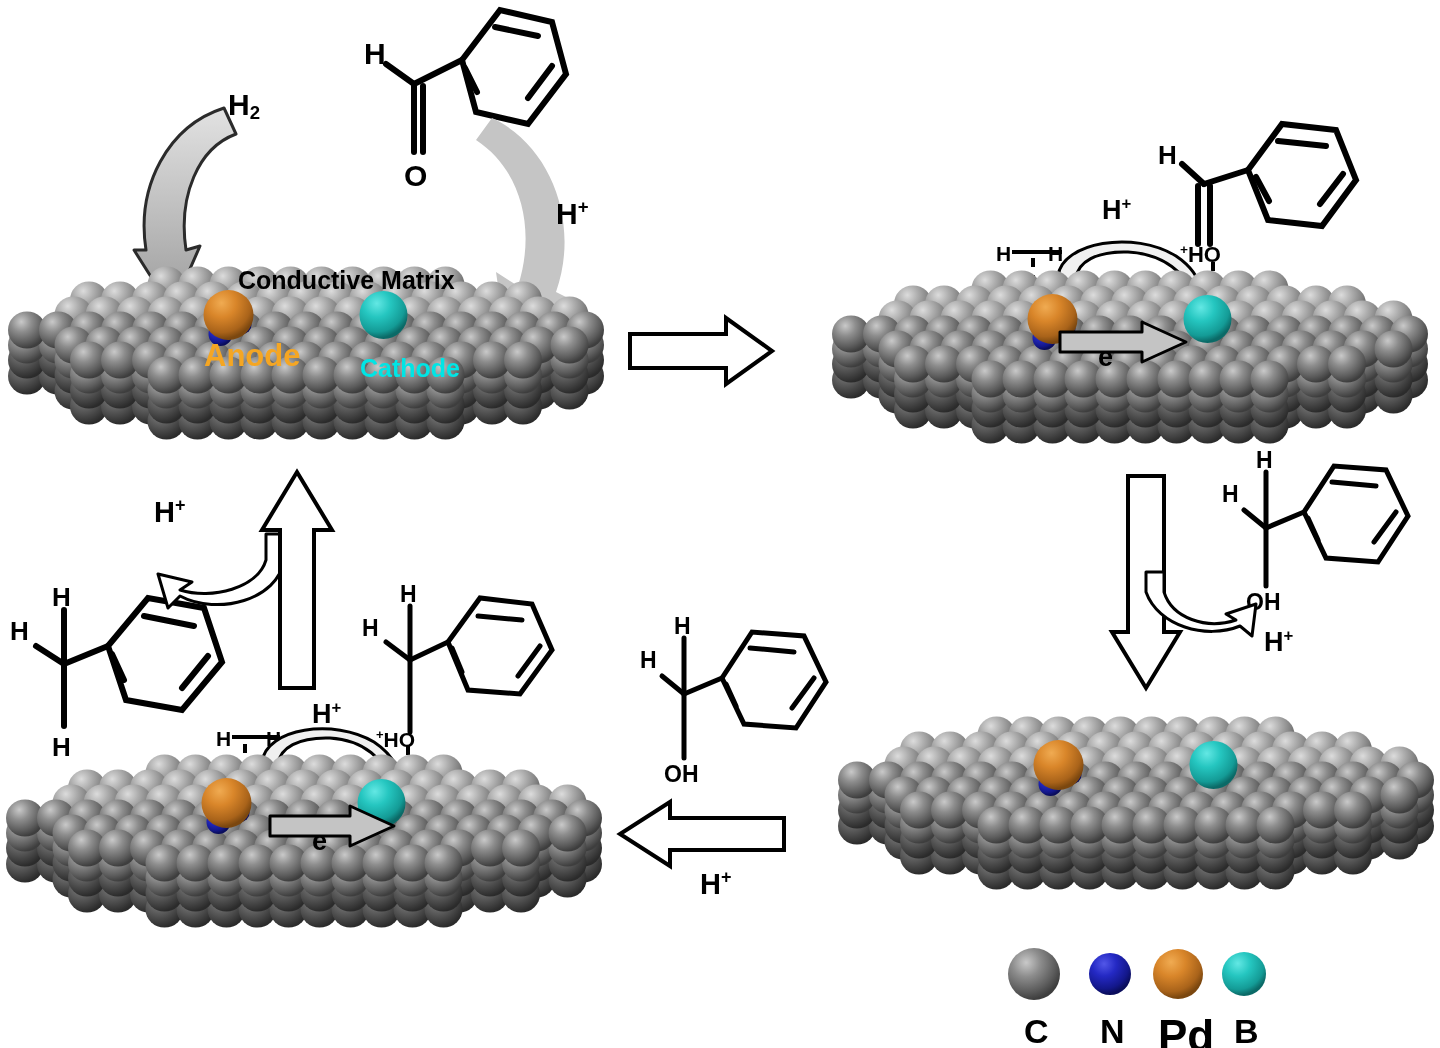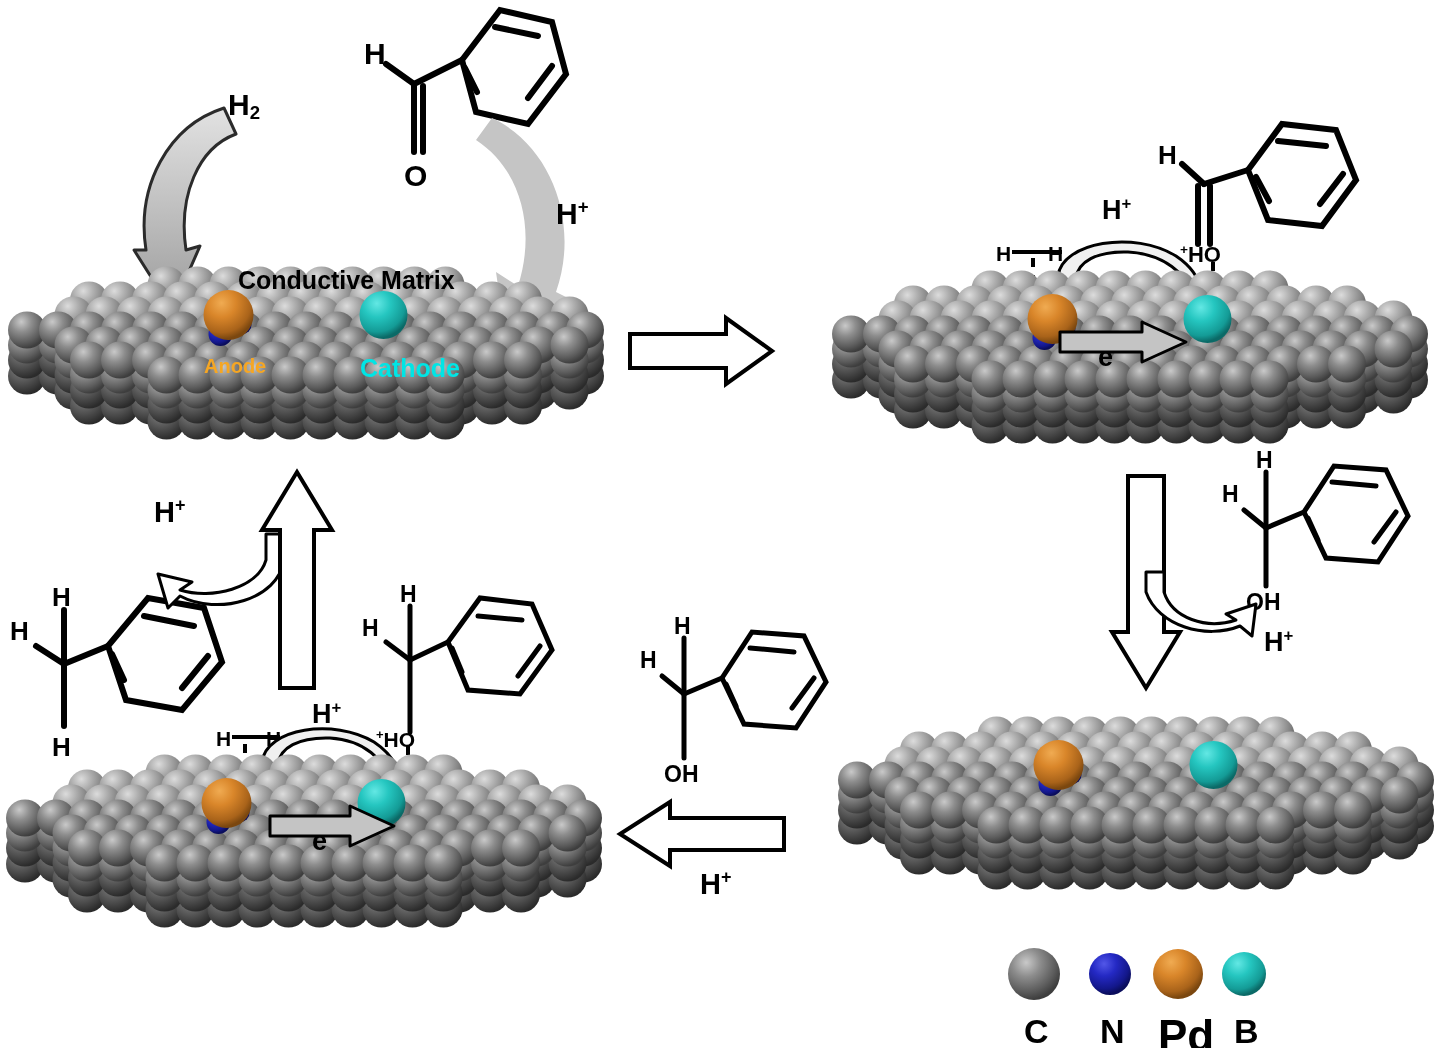--- a/index.html
+++ b/index.html
@@ -507,21 +507,21 @@
         <ellipse cx="439.5" cy="107" rx="19" ry="18.62" fill="url(#gC)"></ellipse>
         <ellipse cx="236.5" cy="57" rx="9" ry="9" fill="url(#gN)"></ellipse>
         <ellipse cx="214.5" cy="66" rx="12" ry="12" fill="url(#gN)"></ellipse>
         <ellipse cx="222.5" cy="47" rx="25" ry="25" fill="url(#gPd)"></ellipse>
         <ellipse cx="377.5" cy="47" rx="24" ry="24" fill="url(#gB)"></ellipse>
       </g>
   </svg>
   <div class="lbl" style="left:238px;top:268px;font-size:25px;">
     <span>Conductive Matrix</span>
   </div>
-  <div class="lbl" style="left:204px;top:356px;font-size:20px;color:#f5a623;">
+  <div class="lbl" style="left:204px;top:340px;font-size:31px;color:#f5a623;">
     <span>Anode</span>
   </div>
   <div class="lbl" style="left:360px;top:356px;font-size:25px;color:#00e5e5;">
     <span>Cathode</span>
   </div>
 
   <svg class="abs" style="left:628px;top:316px;" width="148" height="70" viewBox="0 0 148 70">
     <path d="M2 18 L 98 18 L 98 2 L 144 35 L 98 68 L 98 52 L 2 52 Z" fill="#fff" stroke="#000" stroke-width="4" stroke-linejoin="miter"></path>
   </svg>
 

